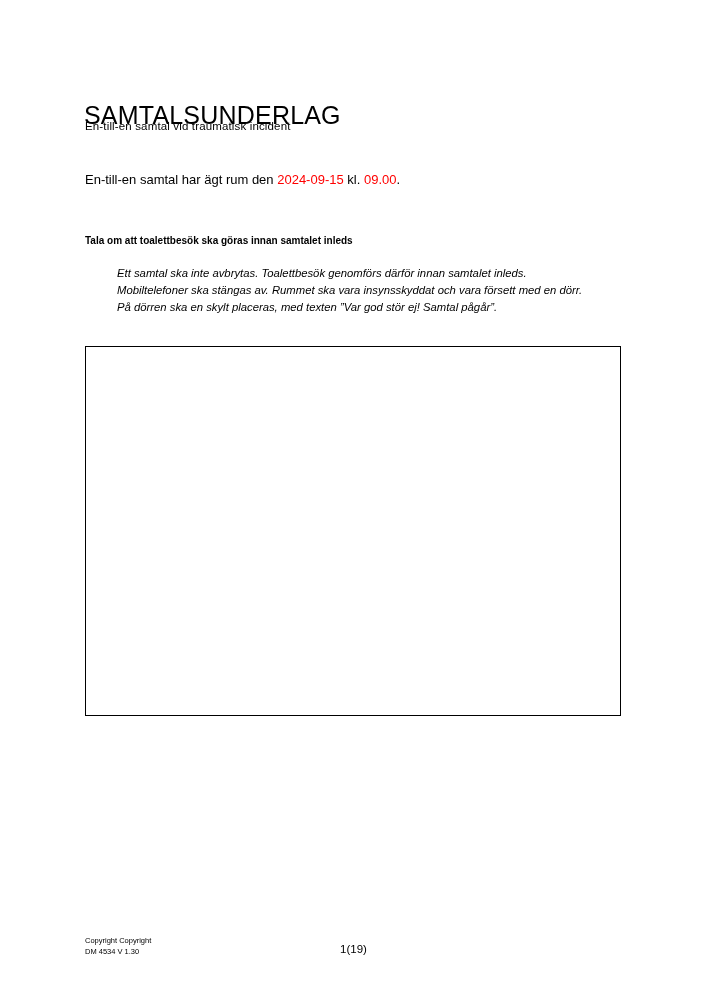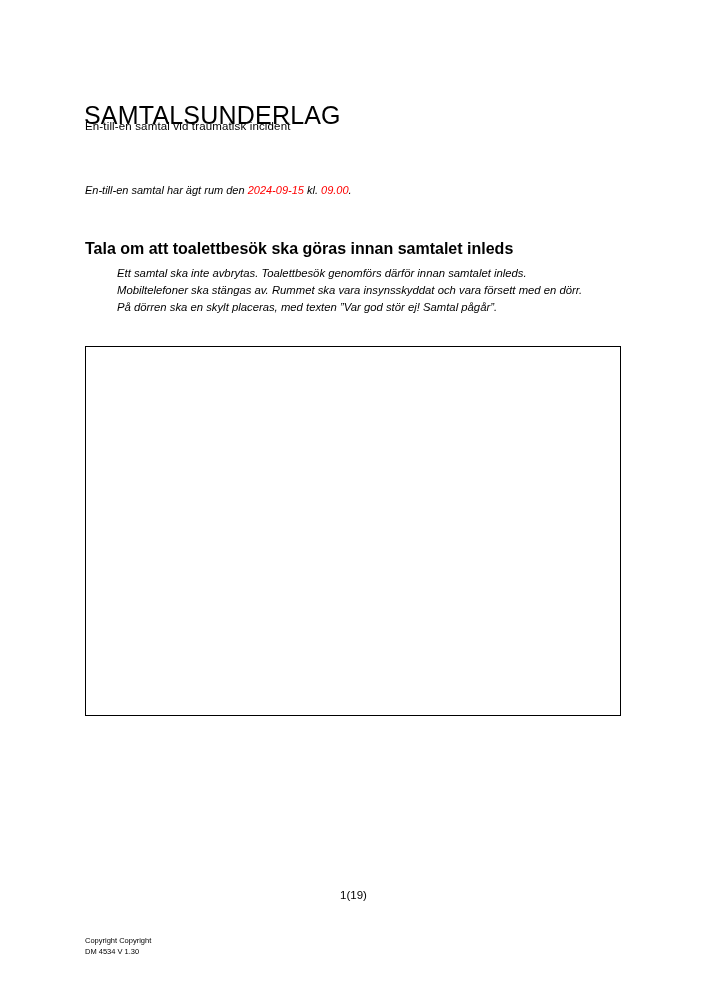--- a/index.html
+++ b/index.html
@@ -33,33 +33,32 @@
     left: 85px;
     top: 120px;
     font-size: 11.5px;
     font-weight: 400;
     color: #000000;
     letter-spacing: 0.15px;
   }
   .meta-line {
     position: absolute;
     left: 85px;
-    top: 184px;
-    font-size: 11px;
+    top: 172px;
+    font-size: 13px;
     color: #000000;
-    font-style: italic;
   }
   .meta-line .hl {
     color: #ff0000;
   }
   .section-heading {
     position: absolute;
     left: 85px;
     top: 227px;
-    font-size: 16px;
+    font-size: 10px;
     font-weight: 700;
     color: #000000;
   }
   .section-body {
     position: absolute;
     left: 85px;
     top: 250px;
     width: 520px;
     font-size: 11.3px;
     color: #000000;
@@ -80,21 +79,21 @@
     top: 346px;
     width: 536px;
     height: 370px;
     border: 1px solid #000000;
     box-sizing: border-box;
     background: #ffffff;
   }
   .page-number {
     position: absolute;
     left: 0;
-    top: 889px;
+    top: 943px;
     width: 707px;
     text-align: center;
     font-size: 11.5px;
     color: #000000;
   }
   .footer {
     position: absolute;
     left: 85px;
     top: 935px;
     font-size: 7.5px;

